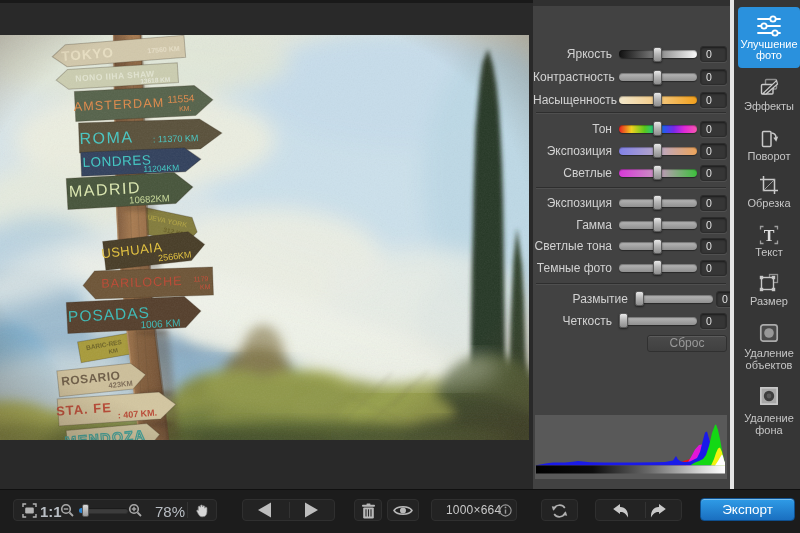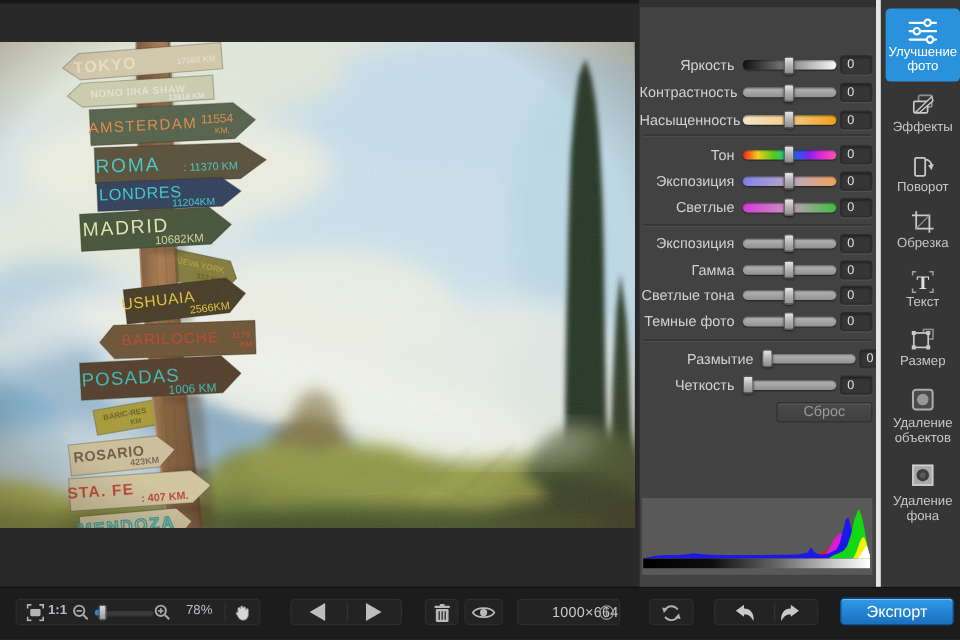--- a/index.html
+++ b/index.html
@@ -47,32 +47,32 @@
   background:#2a91dd; }
 .sideitem { position:absolute; left:0; width:70px; text-align:center; color:#c6c6c6; font-size:11px; }
 .sideitem.w { color:#fff; }
 
 
 #bottombar { position:absolute; left:0; top:489px; width:800px; height:44px; background:#1c1c1c;
   border-top:1px solid #101010; }
 .bbox { position:absolute; top:9px; height:22px; background:#232323; border:1px solid #2f2f2f;
   border-radius:4px; }
 #grp1 { left:13px; width:204px; }
-#grp1 .txt { position:absolute; top:3px; color:#b9bec4; font-size:11px; }
+#grp1 .txt { position:absolute; top:3px; color:#b9bec4; font-size:15px; }
 #zslider { position:absolute; left:65px; top:8px; width:49px; height:5px; border-radius:3px;
   background:#3c3c3c; box-shadow:inset 0 1px 1px rgba(0,0,0,.6), 0 1px 0 rgba(255,255,255,.06); }
 #zslider .fill { position:absolute; left:0; top:0; width:7px; height:5px; background:#2a84d2; border-radius:3px 0 0 3px; }
 #zslider .zknob { position:absolute; left:3px; top:-4px; width:7px; height:13px; border-radius:2px;
   background:linear-gradient(#dadada,#9a9a9a); border:1px solid #555; }
 #gsep1 { position:absolute; left:173px; top:2px; width:1px; height:16px; background:#333; }
 #grp2 { left:242px; width:93px; }
 #gsep2 { position:absolute; left:46px; top:2px; width:1px; height:16px; background:#333; }
 #btrash { left:354px; width:28px; }
 #beye { left:387px; width:32px; }
-#bsize { left:431px; width:86px; color:#c9c9c9; font-size:12px; text-align:left; line-height:20px; padding-left:28px; letter-spacing:.2px; }
+#bsize { left:431px; width:86px; color:#c9c9c9; font-size:12px; text-align:left; line-height:20px; padding-left:14px; letter-spacing:.2px; }
 #brot { left:541px; width:37px; }
 #bundo { left:595px; width:87px; }
 #gsep3 { position:absolute; left:49px; top:2px; width:1px; height:16px; background:#333; }
 #bexport { position:absolute; left:700px; top:8px; width:95px; height:23px; border-radius:4px;
   background:linear-gradient(#2f9ce7, #1a6fc0); border:1px solid #0e4f8e;
   box-shadow:inset 0 1px 0 rgba(255,255,255,.35);
   color:#fff; font-size:13.5px; text-align:center; line-height:21px; }
 .cic { position:absolute; }
 </style>
 </head>

